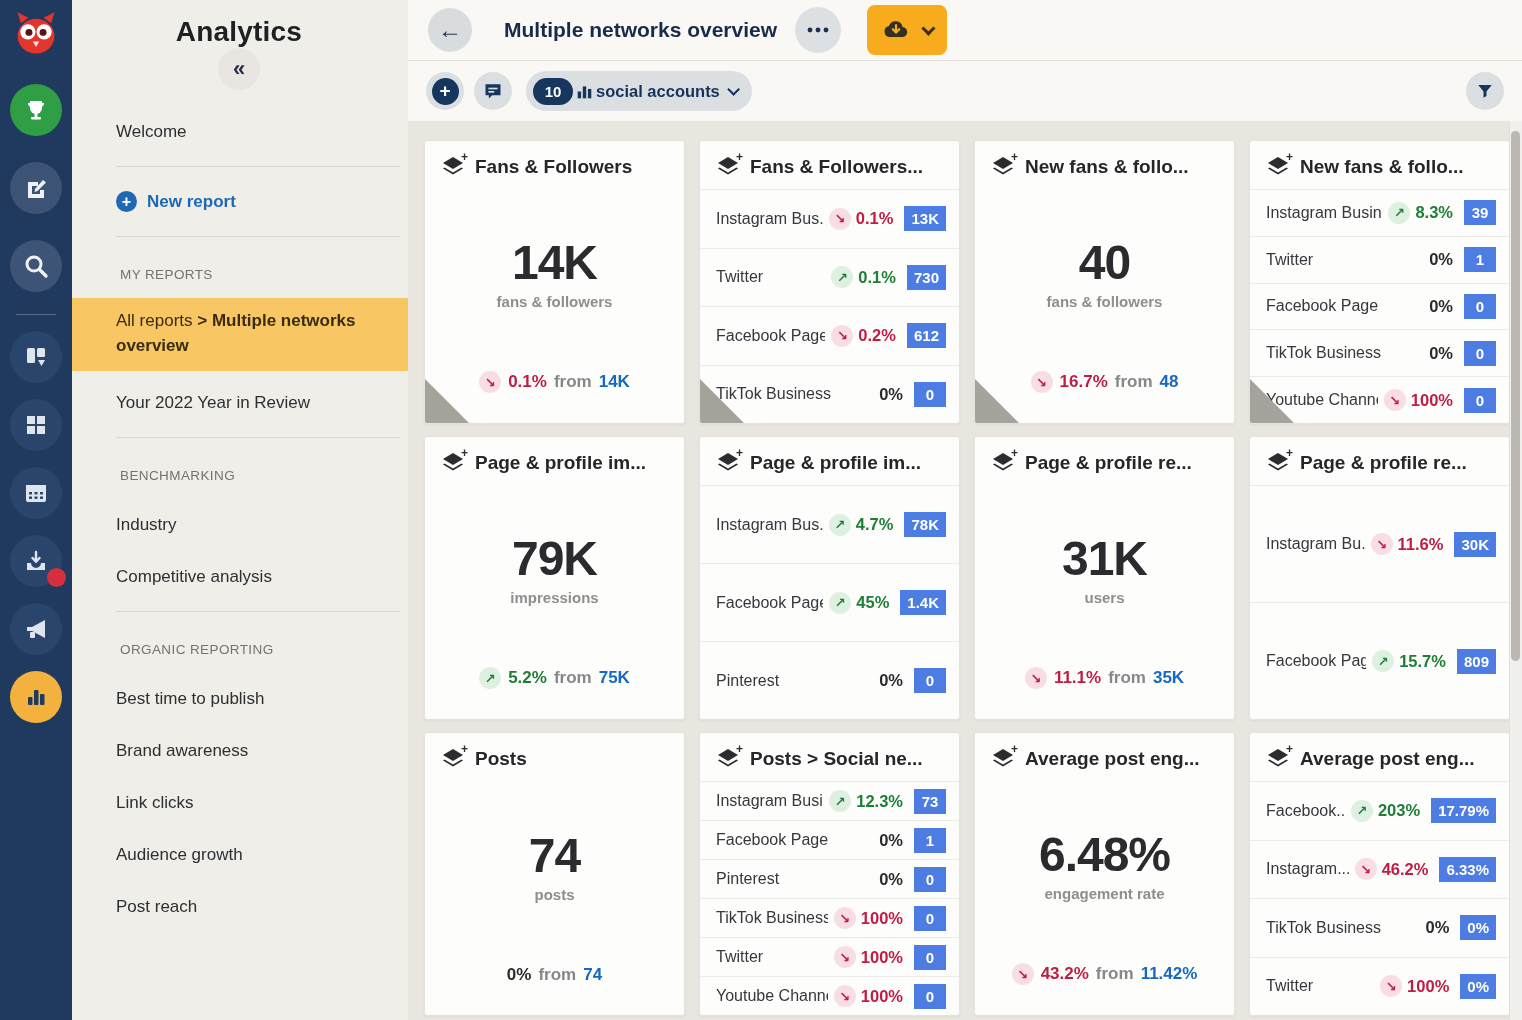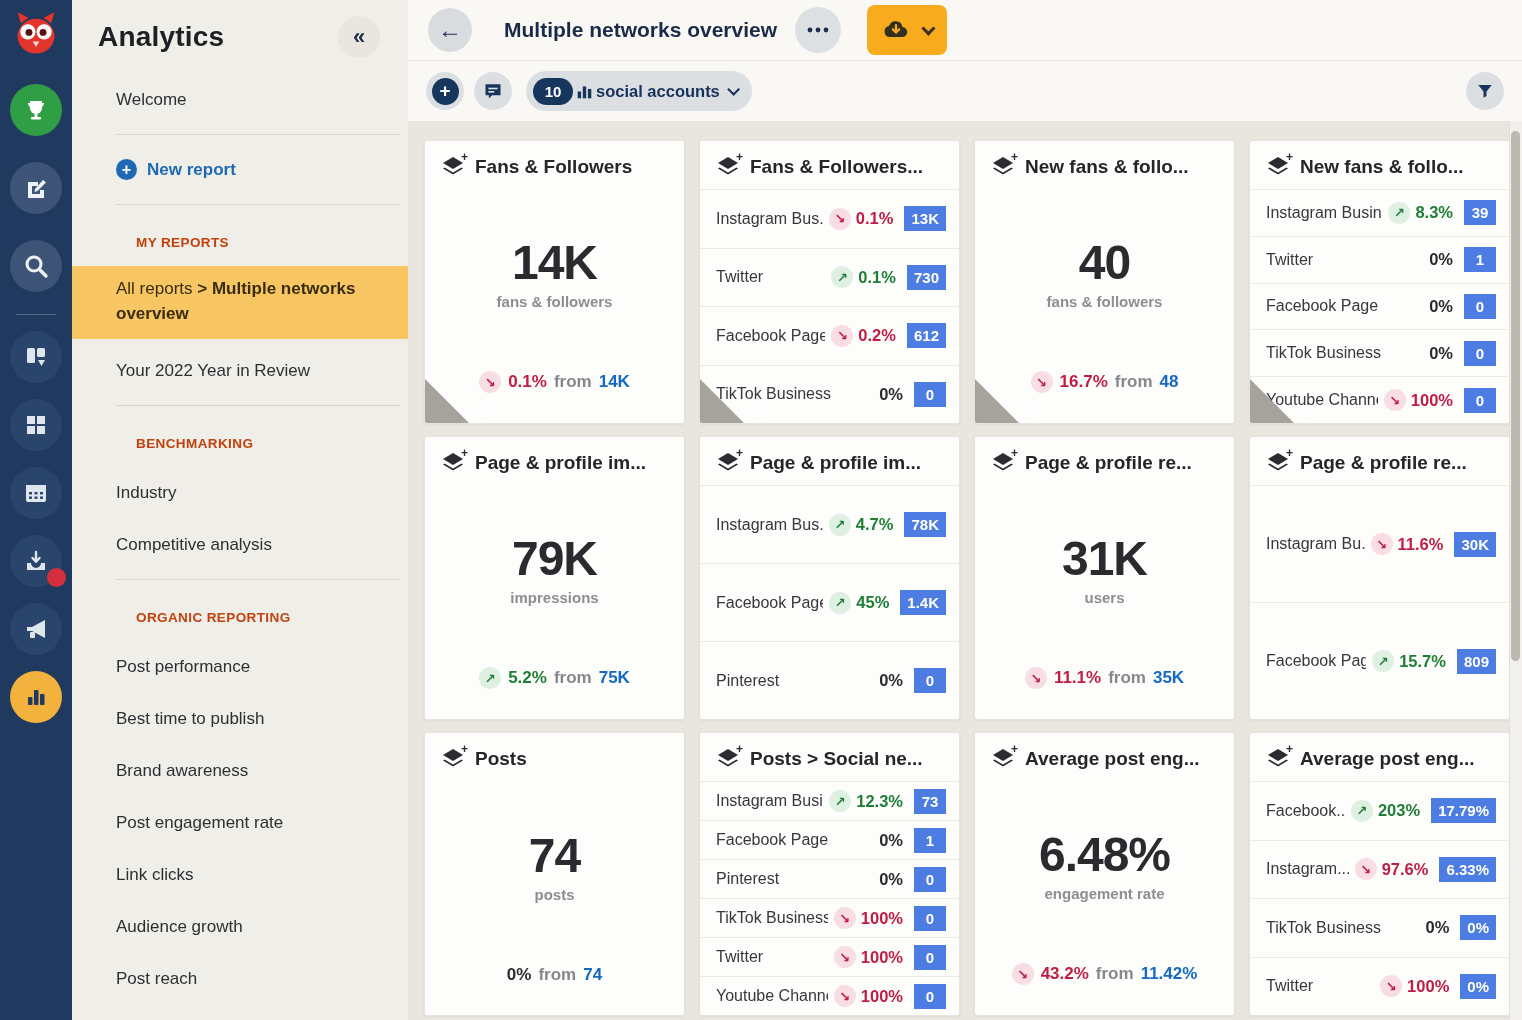--- a/index.html
+++ b/index.html
@@ -12,28 +12,28 @@
   .rail-btn { width:52px; height:52px; border-radius:50%; display:flex; align-items:center; justify-content:center; position:relative; cursor:pointer; }
   .rail-btn.light { background:#3d5476; margin-top:26px; }
   .rail-btn.dark  { background:#2a456c; margin-top:16px; }
   .rail-btn.green { background:#2f9e44; margin-top:22px; }
   .rail-btn.amber { background:#f3b23e; margin-top:16px; }
   .rail-divider { width:40px; border-top:1px solid #4960813; border-top:1px solid rgba(255,255,255,.25); margin-top:22px; }
   .rail-dot { position:absolute; right:-4px; bottom:0px; width:19px; height:19px; border-radius:50%; background:#d register;background:#d32f3f; }
 
   
   .sidebar { width:336px; background:#f0eee9; flex-shrink:0; display:flex; flex-direction:column; overflow:hidden; }
-  .sb-titlerow { display:flex; align-items:center; justify-content:space-between; padding:16px 28px 0 26px; }
+  .sb-titlerow { display:flex; align-items:center; justify-content:space-between; padding:16px 28px 0 26px;flex-direction:column; }
   .sb-title { font-size:28px; font-weight:bold; color:#1f2024; letter-spacing:.2px; }
   .sb-collapse { width:42px; height:42px; border-radius:50%; background:#e9e6e1; display:flex; align-items:center; justify-content:center; font-size:22px; font-weight:bold; color:#1f2d49; cursor:pointer; }
   .sb-item { padding:0 20px 0 44px; font-size:17px; color:#2e2f33; margin-top:32px; cursor:pointer; }
   .sb-divider { border-top:1px solid #d9d6cf; margin:24px 8px 0 44px; }
   .sb-new { display:flex; align-items:center; gap:10px; margin-top:24px; padding-left:44px; color:#1f68b4; font-weight:bold; font-size:17px; cursor:pointer; }
   .sb-new .plus { width:21px; height:21px; border-radius:50%; background:#1f68b4; color:#fff; display:flex; align-items:center; justify-content:center; font-size:16px; font-weight:bold; line-height:1; }
-  .sb-section { margin-top:30px; padding-left:64px; font-size:13.5px; font-weight:bold; color:#c2410c; letter-spacing:.4px; }
+  .sb-section { margin-top:30px; padding-left:48px; font-size:13.5px; font-weight:normal; color:#737373; letter-spacing:.4px; }
   .sb-active { margin-top:16px; background:#f8c763; padding:11px 20px 13px 44px; font-size:17px; color:#3a2c0e; line-height:1.45; cursor:pointer; }
   .sb-active .bold { font-weight:bold; }
   .sb-item.first { }
 
   
   .main { flex:1; display:flex; flex-direction:column; min-width:0; }
 
   .header { height:61px; background:#f9f8f5; border-bottom:1px solid #e5e2db; display:flex; align-items:center; padding:0 16px 0 20px; flex-shrink:0; }
   .back-btn { width:44px; height:44px; border-radius:50%; background:#d9dcdf; display:flex; align-items:center; justify-content:center; font-size:24px; color:#1c2f4e; cursor:pointer; flex-shrink:0; }
   .page-title { font-size:21px; font-weight:bold; color:#1a2b49; margin-left:32px; white-space:nowrap; }
@@ -198,24 +198,22 @@
   <div class="sb-active">
     <span>All reports</span><span class="bold"> &gt; </span><span class="bold">Multiple networks overview</span>
   </div>
   <div class="sb-item" style="margin-top:22px">Your 2022 Year in Review</div>
   <div class="sb-divider"></div>
   <div class="sb-section">BENCHMARKING</div>
   <div class="sb-item">Industry</div>
   <div class="sb-item">Competitive analysis</div>
   <div class="sb-divider"></div>
   <div class="sb-section">ORGANIC REPORTING</div>
-  <div class="sb-item">Post performance</div>
   <div class="sb-item">Best time to publish</div>
   <div class="sb-item">Brand awareness</div>
-  <div class="sb-item">Post engagement rate</div>
   <div class="sb-item">Link clicks</div>
   <div class="sb-item">Audience growth</div>
   <div class="sb-item">Post reach</div>
 </aside>
 
 <main class="main">
 
   <div class="header">
     <div class="back-btn">←</div>
     <div class="page-title">Multiple networks overview</div>
@@ -648,21 +646,21 @@
               <span class="net-delta">
                 <span class="arrow-chip up">↗</span>
                 <span class="pct up">203%</span>
               </span>
               <span class="net-badge">17.79%</span>
             </div>
             <div class="net-row">
               <span class="net-label">Instagram...</span>
               <span class="net-delta">
                 <span class="arrow-chip down">↘</span>
-                <span class="pct down">97.6%</span>
+                <span class="pct down">46.2%</span>
               </span>
               <span class="net-badge">6.33%</span>
             </div>
             <div class="net-row">
               <span class="net-label">TikTok Business</span>
               <span class="net-delta">
                 <span class="pct none">0%</span>
               </span>
               <span class="net-badge">0%</span>
             </div>

